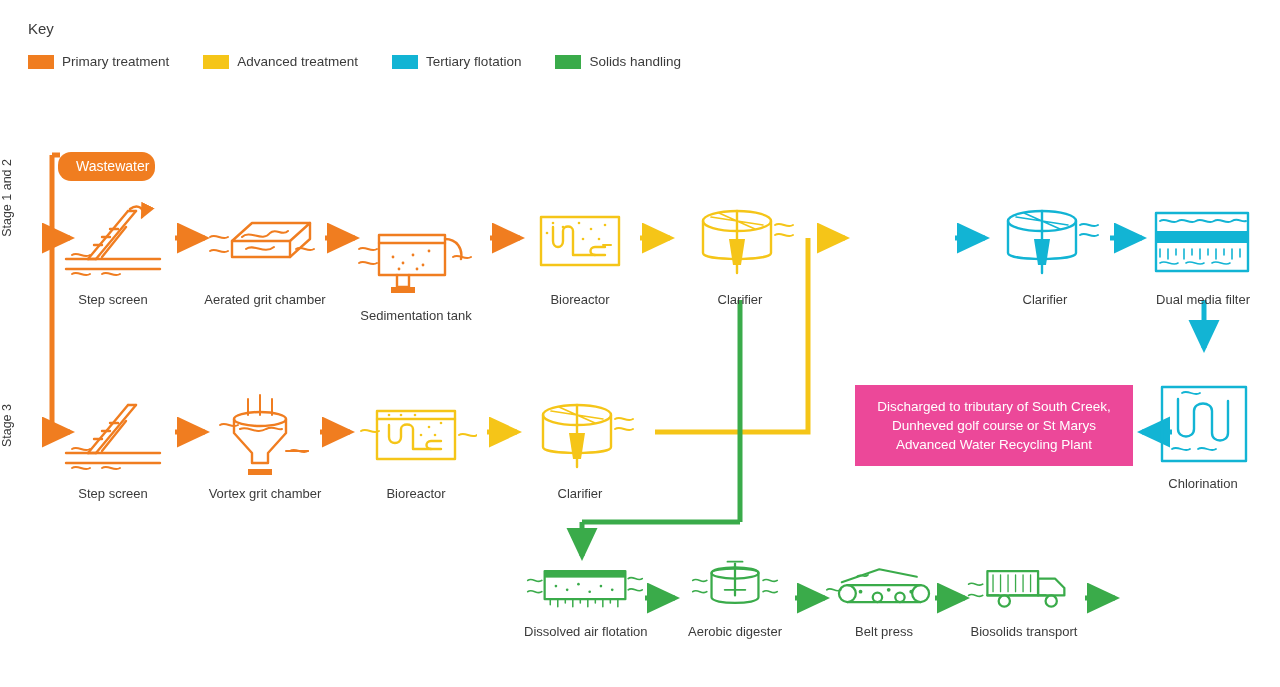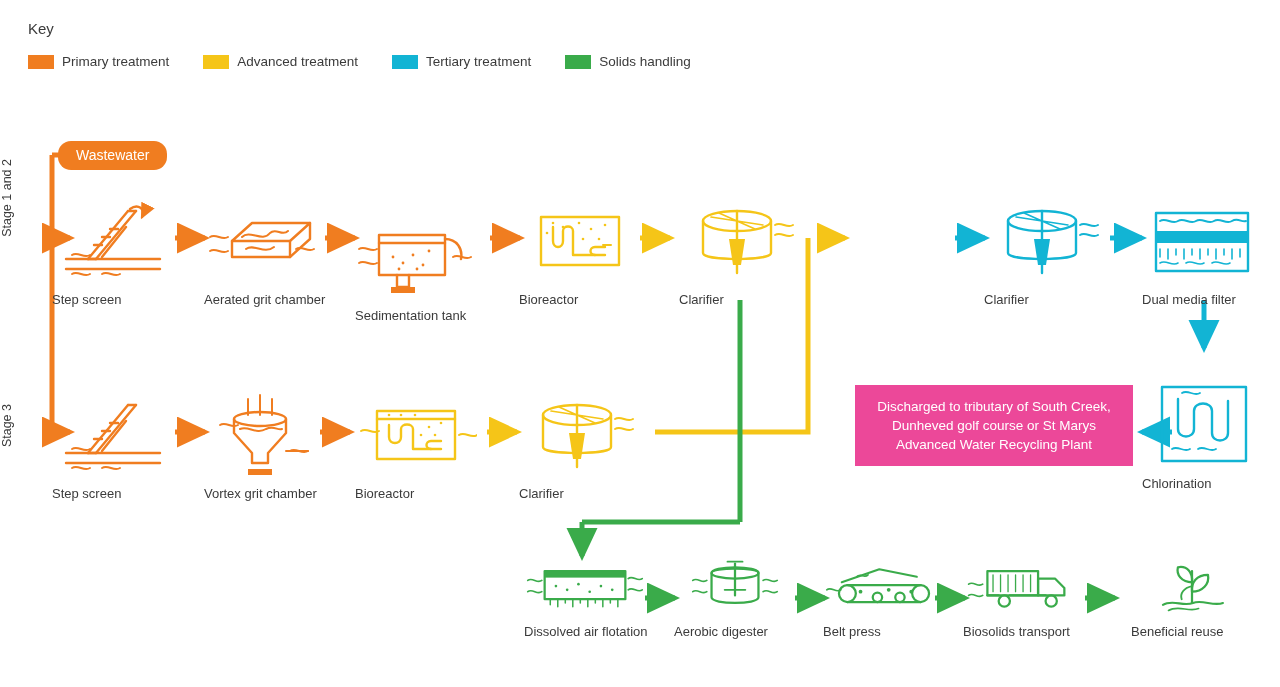--- a/index.html
+++ b/index.html
@@ -68,44 +68,45 @@
   }
   #stage-label-2 {
     left: 14px;
     top: 390px;
     transform: rotate(-90deg) translate(-100%, 0);
   }
   
   .node {
     position: absolute;
     width: 122px;
+    text-align: center;
   }
   .node .art {
     height: 90px;
     display: flex;
     align-items: center;
     justify-content: center;
   }
   .node .caption {
     font-size: 13px;
     color: #3b3b3b;
     line-height: 1.2;
     margin-top: 6px;
     white-space: nowrap;
   }
   
   .pill {
     position: absolute;
     left: 58px;
-    top: 141px;
+    top: 152px;
     background: #f07d20;
     color: #ffffff;
     font-size: 14px;
     border-radius: 13px;
-    padding: 6px 18px 7px 18px;
+    padding: 6px 6px 7px 18px;
     white-space: nowrap;
   }
   
   .callout {
     position: absolute;
     left: 855px;
     top: 385px;
     width: 278px;
     background: #ec4899;
     color: #ffffff;
@@ -133,21 +134,21 @@
     <div class="legend-item">
       <span class="legend-swatch" style="background:#f07d20"></span>
       <span class="legend-label">Primary treatment</span>
     </div>
     <div class="legend-item">
       <span class="legend-swatch" style="background:#f5c518"></span>
       <span class="legend-label">Advanced treatment</span>
     </div>
     <div class="legend-item">
       <span class="legend-swatch" style="background:#12b4d4"></span>
-      <span class="legend-label">Tertiary treatment</span>
+      <span class="legend-label">Tertiary flotation</span>
     </div>
     <div class="legend-item">
       <span class="legend-swatch" style="background:#3aab4a"></span>
       <span class="legend-label">Solids handling</span>
     </div>
   </div>
 
   <div class="stage-label" id="stage-label-1">Stage 1 and 2</div>
   <div class="stage-label" id="stage-label-2">Stage 3</div>
 
@@ -510,29 +511,14 @@
           <path d="M26,40 L38,40 M50,40 L88,40"></path>
           <path d="M32,18 L32,36 M40,18 L40,36 M48,18 L48,36 M56,18 L56,36 M64,18 L64,36 M72,18 L72,36" stroke-width="1.4"></path>
           <path d="M6,28 C11,24 16,32 21,28" stroke-width="1.8"></path>
           <path d="M6,40 C11,36 16,44 21,40" stroke-width="1.8"></path>
         </g>
       </svg>
     </div>
     <div class="caption">Biosolids transport</div>
   </div>
 
-  <div class="node" style="left:1131px; top:556px;">
-    <div class="art" style="height:62px">
-      <svg width="130" height="62" viewBox="0 0 130 62">
-        <g stroke="#3aab4a" stroke-width="2.4" fill="none" stroke-linecap="round" stroke-linejoin="round">
-          <path d="M65,48 L65,14"></path>
-          <path d="M65,26 C54,26 48,18 50,10 C60,8 66,16 65,26 Z"></path>
-          <path d="M65,36 C76,36 84,28 82,18 C70,18 64,26 65,36 Z"></path>
-          <path d="M65,30 C56,32 52,38 54,44" stroke-width="2"></path>
-          <path d="M34,50 C44,44 56,52 66,48 C76,44 88,52 98,48" stroke-width="2.2"></path>
-          <path d="M40,56 C50,50 62,58 72,54" stroke-width="1.8"></path>
-        </g>
-      </svg>
-    </div>
-    <div class="caption">Beneficial reuse</div>
-  </div>
 
 </div>
 
 </body></html>

